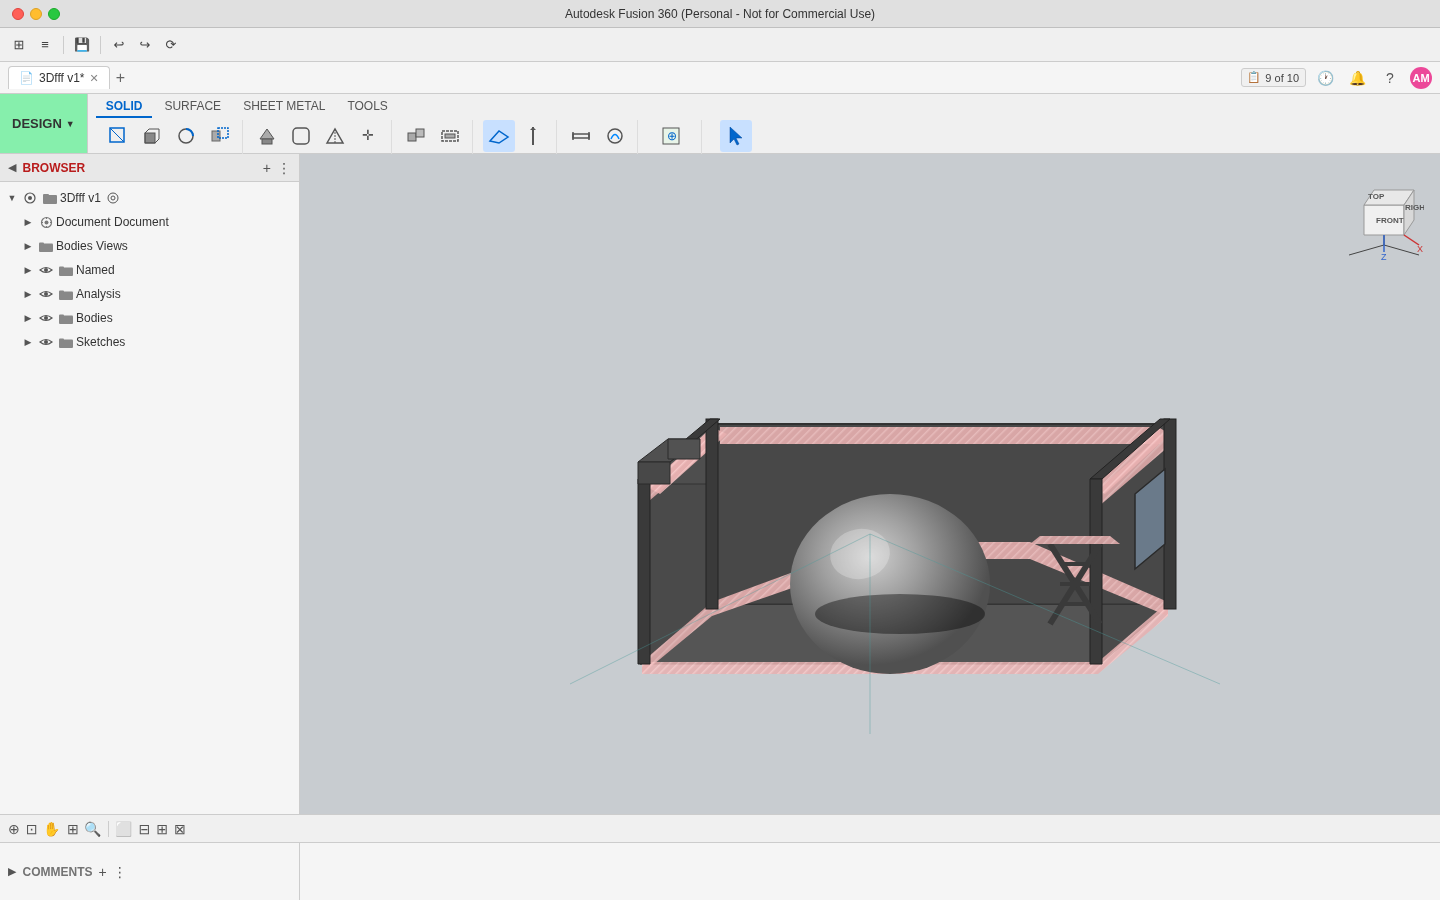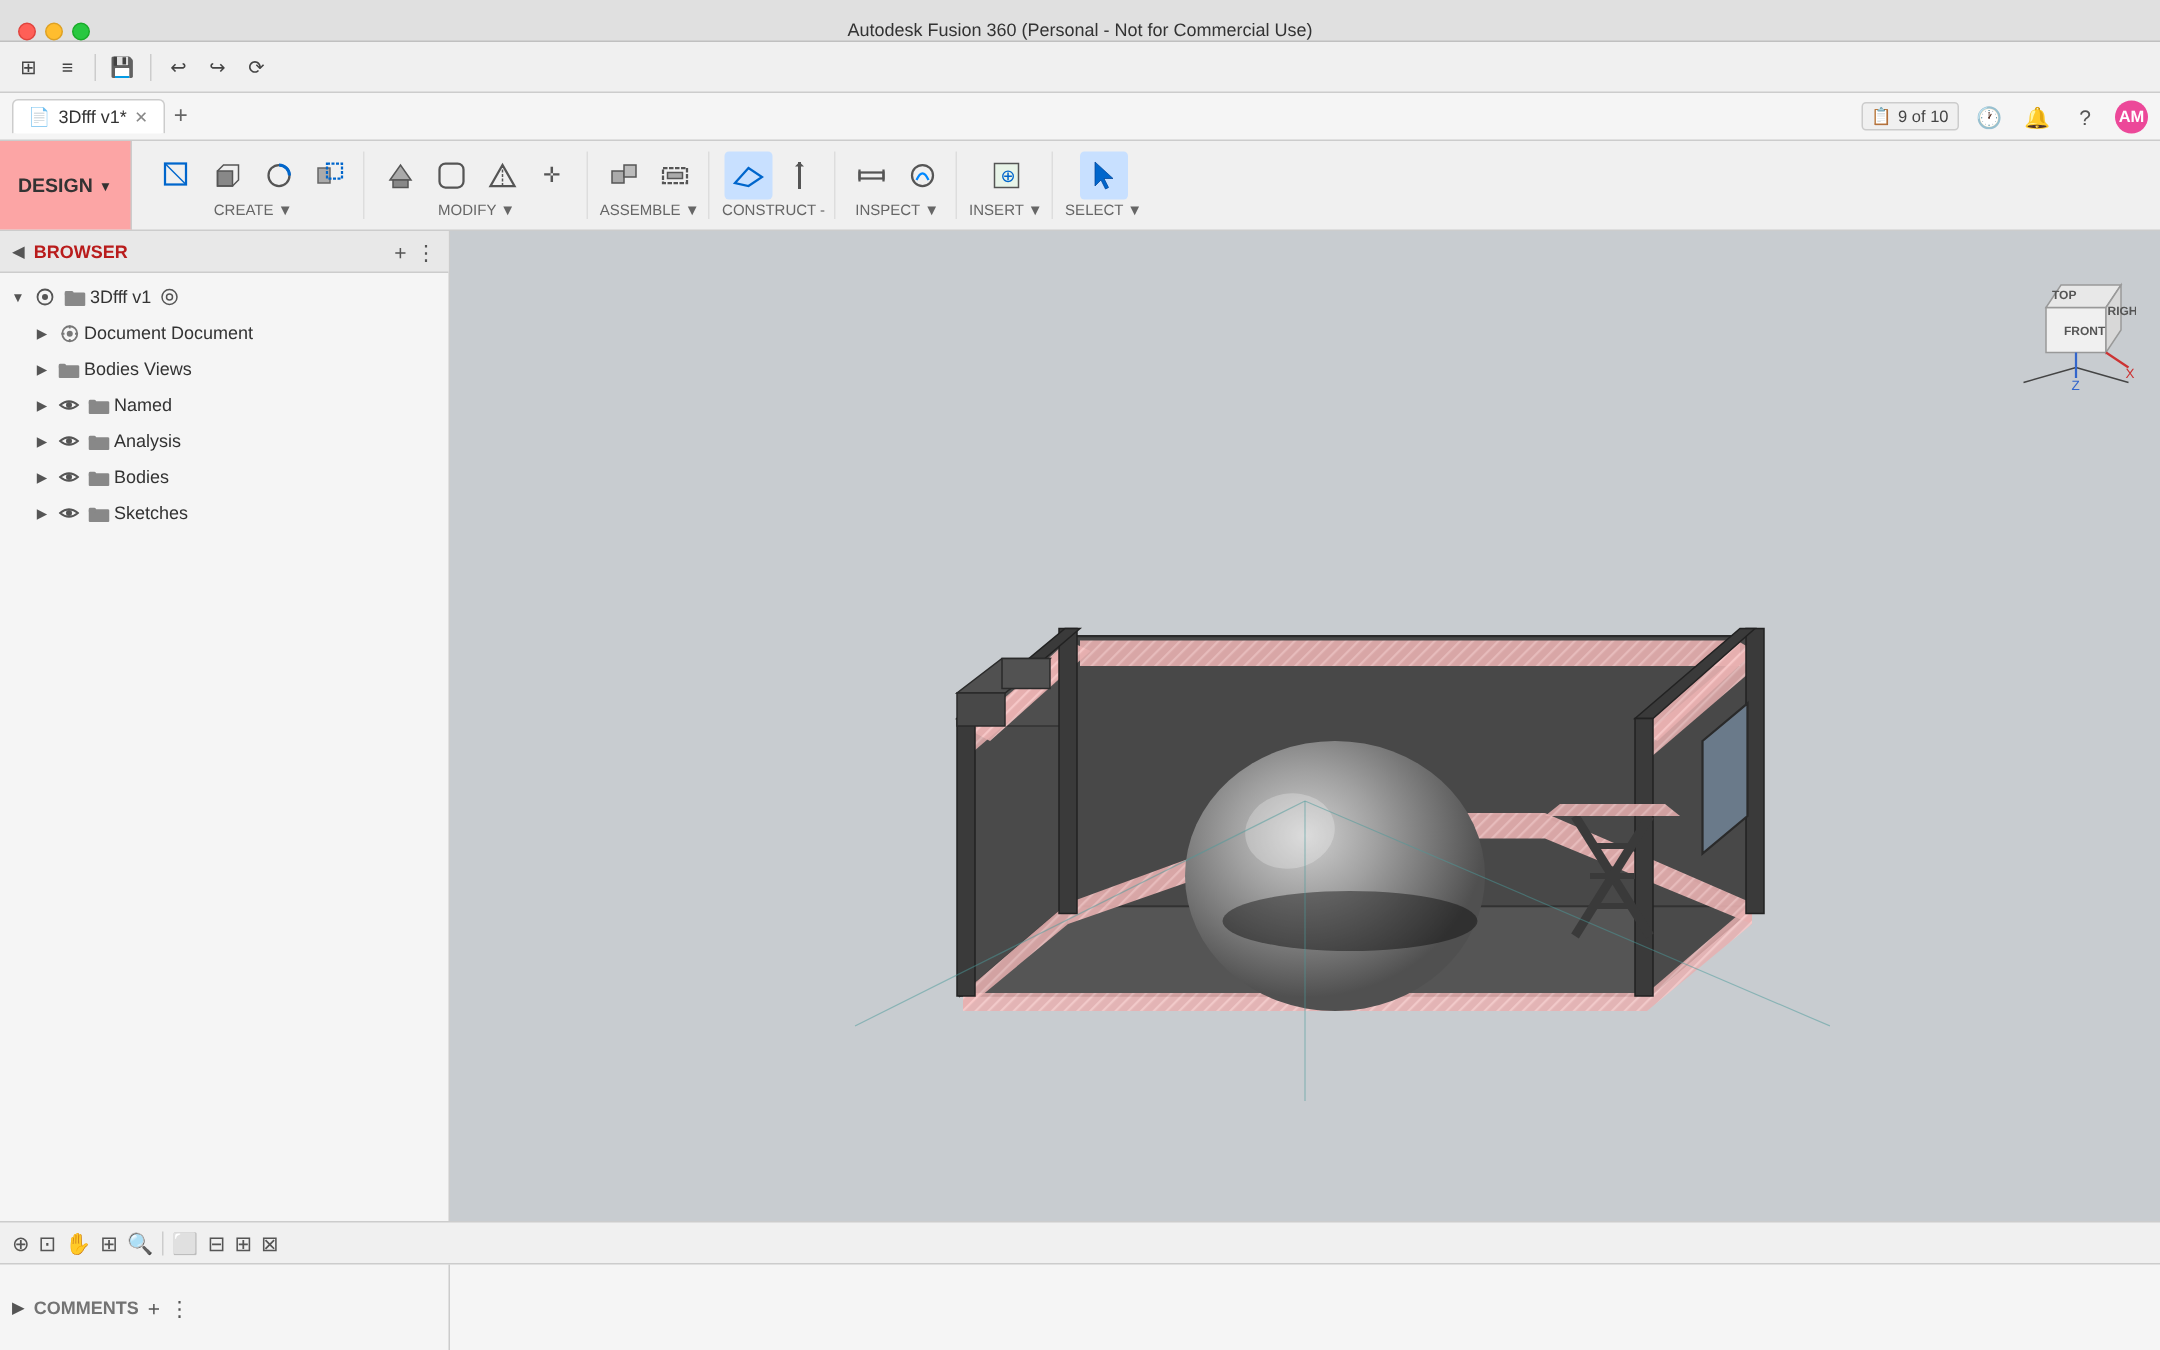--- a/index.html
+++ b/index.html
@@ -3,21 +3,21 @@
   <meta charset="utf-8">
   <style>
     * { box-sizing: border-box; margin: 0; padding: 0; }
     body { font-family: -apple-system, BlinkMacSystemFont, 'Segoe UI', sans-serif; font-size: 12px; background: #e8e8e8; width: 1440px; height: 900px; overflow: hidden; }
 
     
     #titlebar {
       height: 28px;
       background: #e0e0e0;
       display: flex;
-      align-items: flex-end;
+      align-items: center;
       justify-content: center;
       position: relative;
       border-bottom: 1px solid #c0c0c0;
     }
     #titlebar .traffic-lights {
       position: absolute;
       left: 12px;
       display: flex;
       gap: 6px;
       align-items: center;
@@ -102,21 +102,21 @@
     #ribbon {
       height: 60px;
       background: #f0f0f0;
       border-bottom: 1px solid #ccc;
       display: flex;
       align-items: stretch;
     }
     .ribbon-design-btn {
       display: flex; align-items: center; gap: 4px;
       padding: 0 12px;
-      background: #fca5a5;
+      background: #86efac;
       border-right: 1px solid #ccc;
       cursor: pointer;
       font-size: 13px; font-weight: 600;
       color: #333;
       min-width: 80px;
     }
 
     .ribbon-tabs {
       display: flex;
       flex-direction: column;
@@ -327,20 +327,26 @@
     <div class="tab-icon-btn" style="background:#ec4899; color:#fff; border-radius:50%; font-size:11px; font-weight:600; width:22px; height:22px;">AM</div>
   </div>
 </div>
 
 <div id="ribbon">
   <div class="ribbon-design-btn">
     <span>DESIGN</span>
     <span style="font-size:9px;">▼</span>
   </div>
   <div class="ribbon-tabs">
+    <div class="ribbon-tab-row">
+      <div class="ribbon-tab active">SOLID</div>
+      <div class="ribbon-tab">SURFACE</div>
+      <div class="ribbon-tab">SHEET METAL</div>
+      <div class="ribbon-tab">TOOLS</div>
+    </div>
     <div class="ribbon-content">
 
       <div class="ribbon-group">
         <div class="ribbon-group-icons">
           <div class="ribbon-btn">
             <svg width="22" height="22" viewBox="0 0 22 22">
               <rect x="3" y="3" width="14" height="14" fill="none" stroke="#0066cc" stroke-width="1.5"></rect>
               <line x1="3" y1="3" x2="17" y2="17" stroke="#0066cc" stroke-width="1"></line>
             </svg>
           </div>

